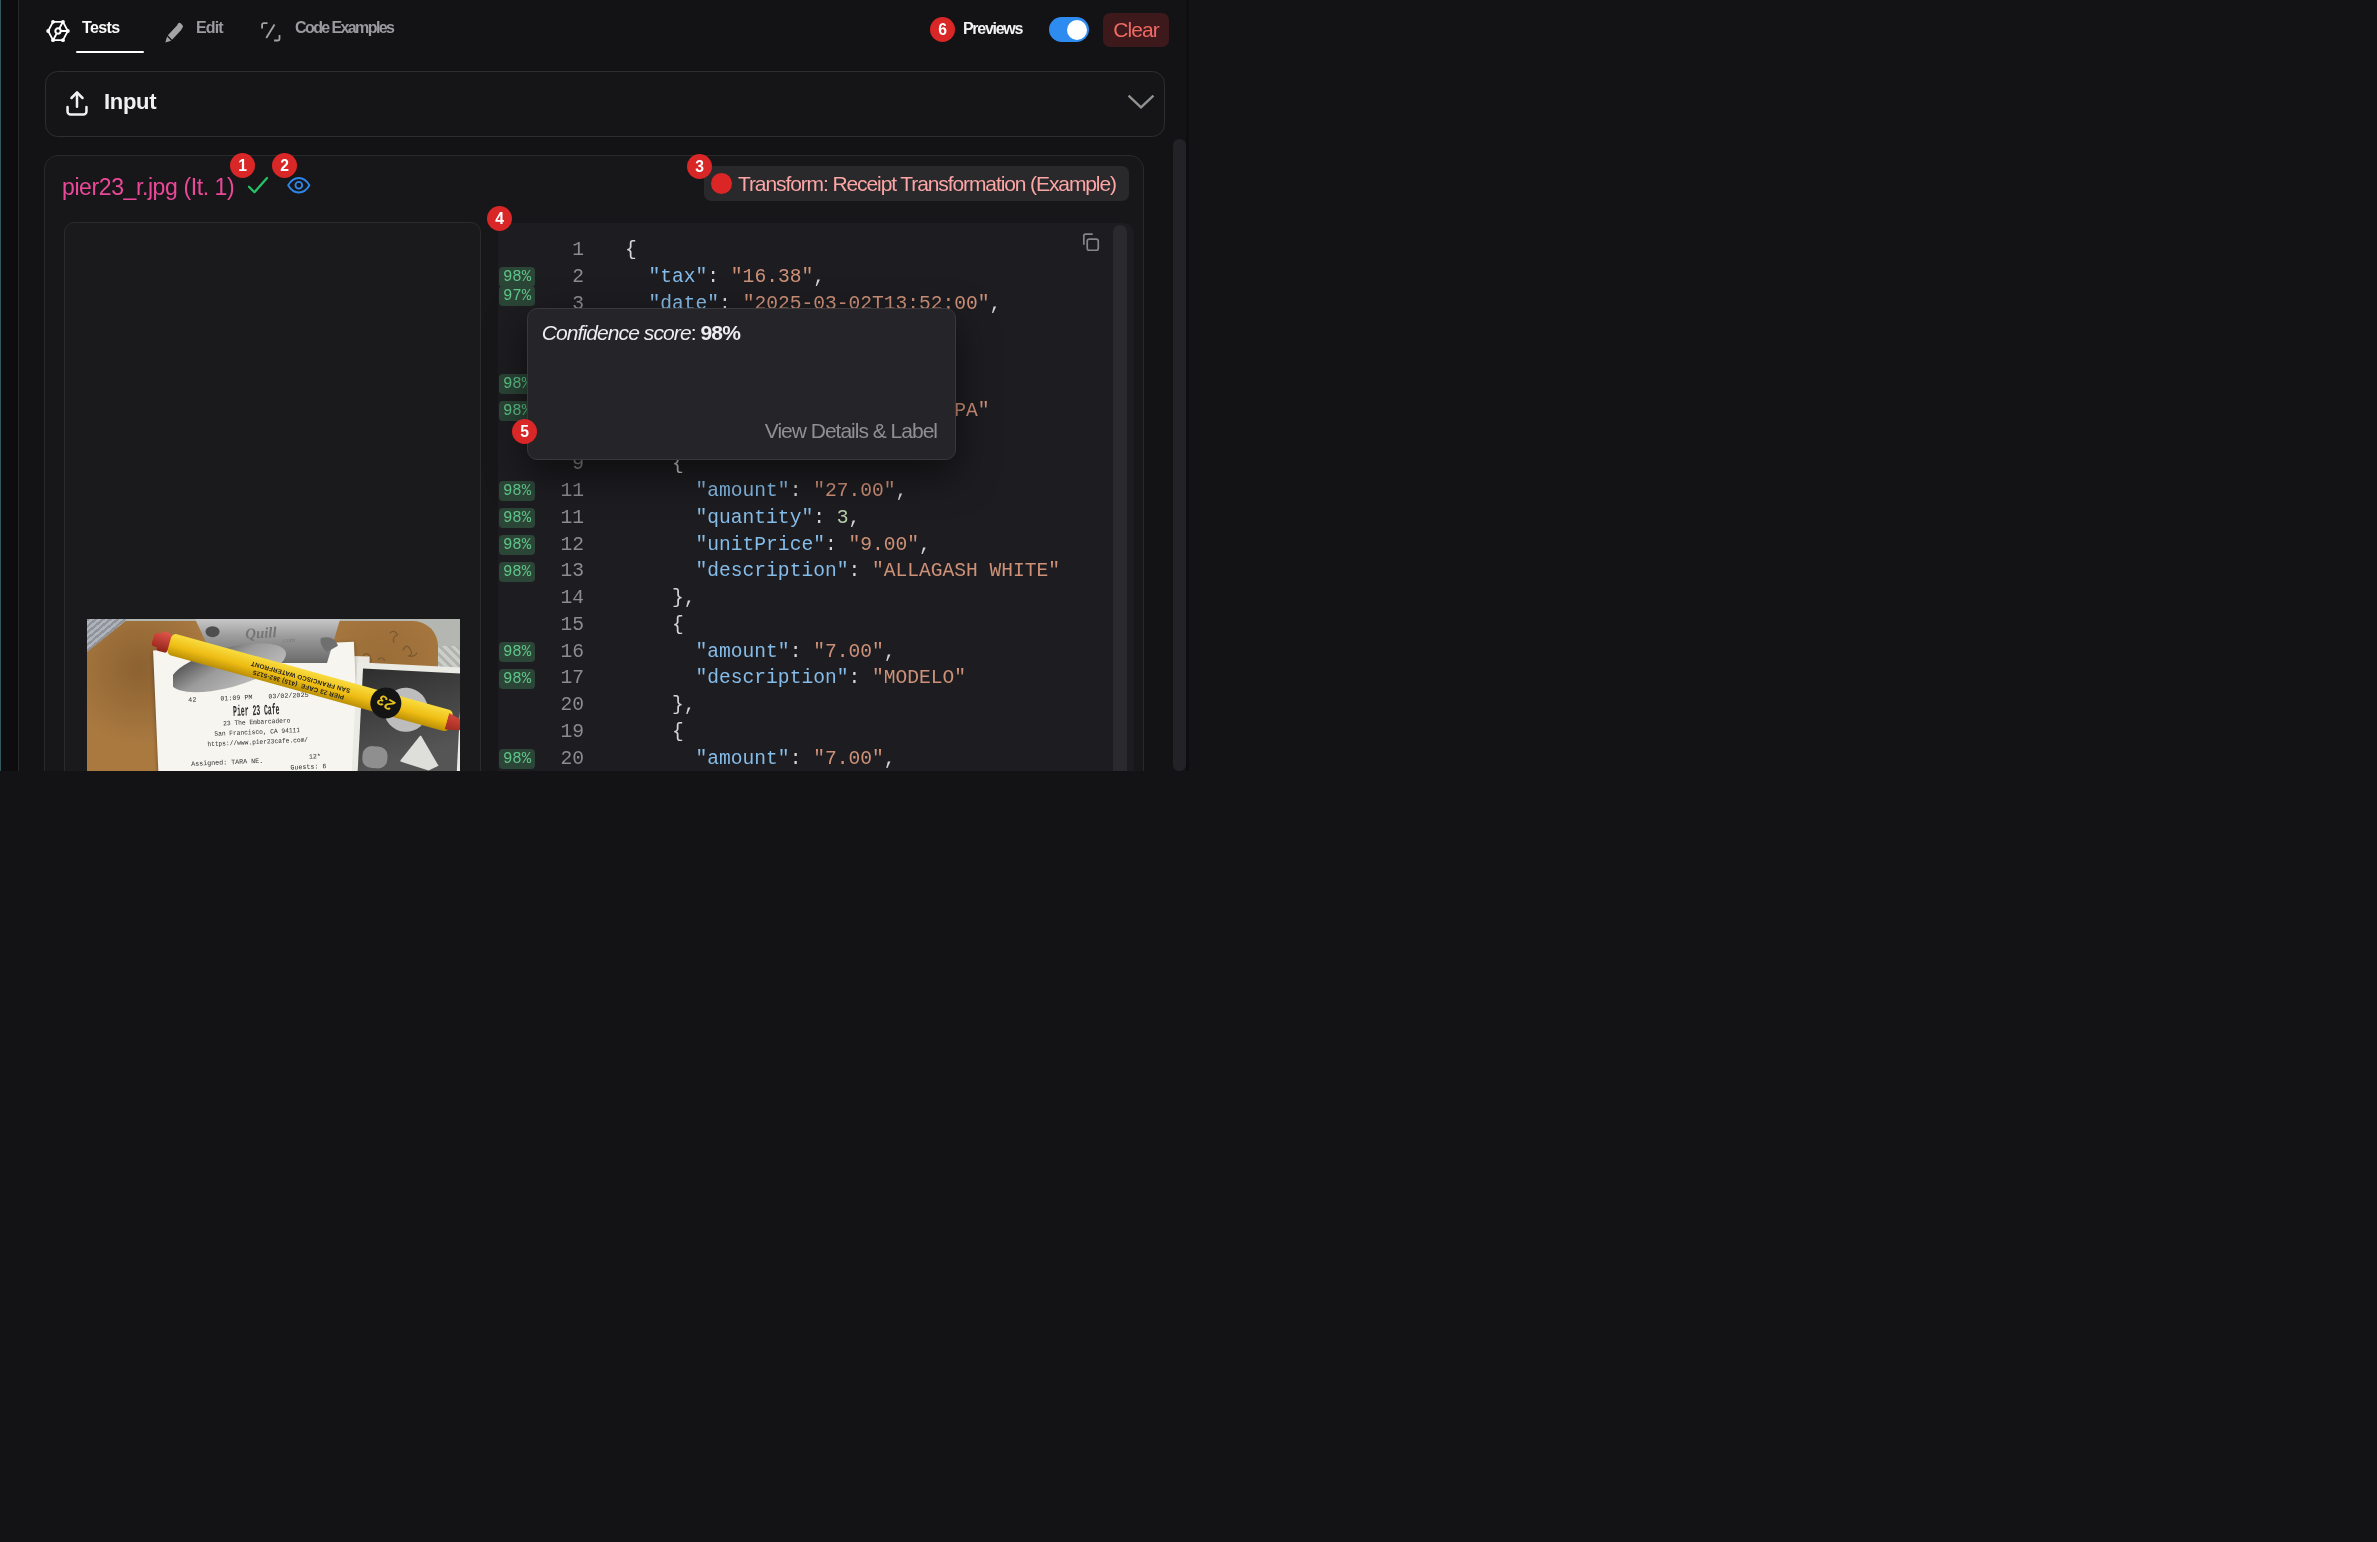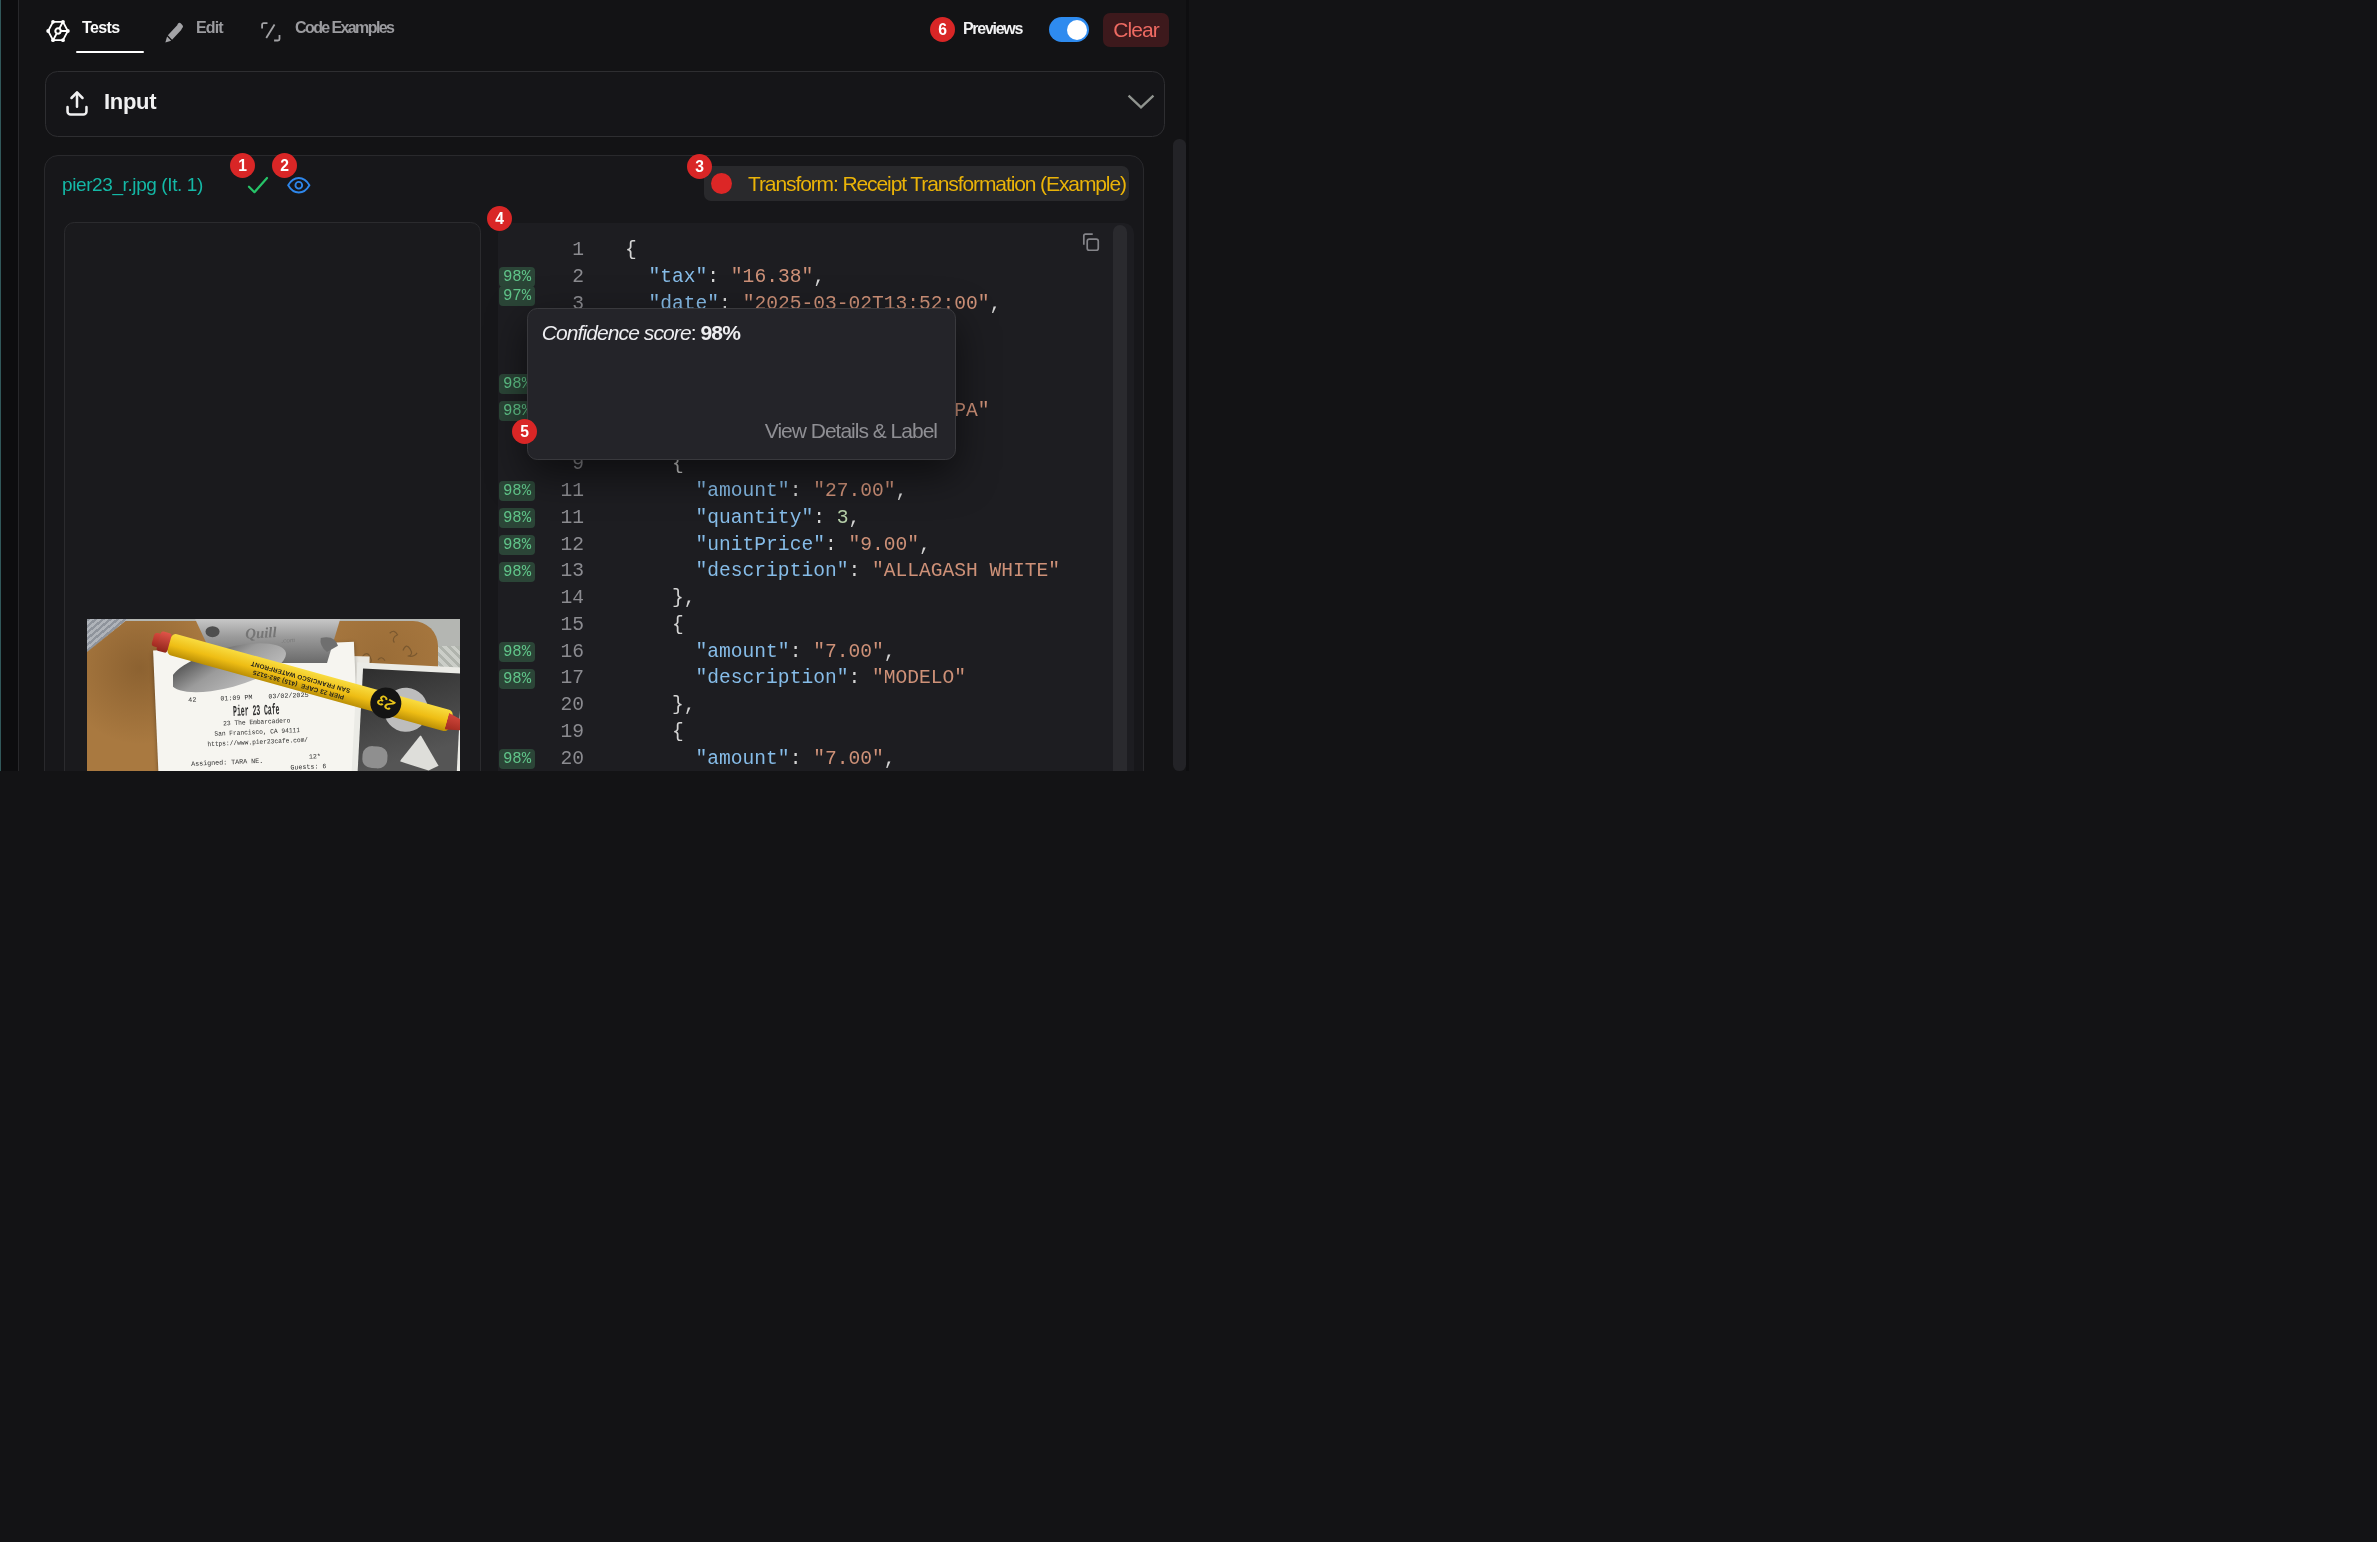--- a/index.html
+++ b/index.html
@@ -17,24 +17,24 @@
 #underline{left:76px;top:51px;width:68px;height:2.4px;background:#fff;border-radius:1.6px}
 #previews{left:963px;top:20.4px;color:#f2f2f3;font-size:16px;font-weight:600;letter-spacing:-1.3px}
 #toggle{left:1049px;top:17.3px;width:40px;height:25px;border-radius:12.6px;background:#2e8bef}
 #knob{left:1067px;top:19.6px;width:20.4px;height:20.4px;border-radius:50%;background:#fff}
 #clear{left:1103px;top:13.3px;width:66px;height:34px;border-radius:7px;background:#3d191c;color:#ee6a62;font-size:21px;font-weight:500;display:flex;align-items:center;justify-content:center;letter-spacing:-0.9px}
 
 #input{left:45px;top:71px;width:1120px;height:66px;border:1.2px solid #2e2e31;border-radius:12.6px;background:#151518}
 #inputlbl{left:104px;top:89px;color:#f0f0f1;font-size:22px;font-weight:600;letter-spacing:-0.3px}
 
 #card{left:44px;top:155px;width:1100px;height:631px;border:1.2px solid #29292c;border-radius:14px;background:#17171a}
-#fname{left:62px;top:174px;color:#14b8a6;font-size:19px;font-weight:400;letter-spacing:-0.4px}
+#fname{left:62px;top:174px;color:#ec4899;font-size:23px;font-weight:400;letter-spacing:-0.4px}
 #pill{left:704px;top:166px;width:425px;height:35px;border-radius:7px;background:#29292c;display:flex;align-items:center}
 #pilldot{width:21px;height:21px;border-radius:50%;background:#dc2626;margin-left:7px}
-#pilltxt{color:#eab308;font-size:21px;font-weight:500;margin-left:16px;letter-spacing:-1.1px;white-space:nowrap}
+#pilltxt{color:#fca5a5;font-size:21px;font-weight:500;margin-left:6px;letter-spacing:-1.1px;white-space:nowrap}
 
 #imgpanel{left:64px;top:222px;width:417px;height:565px;border:1.2px solid #2b2b2e;border-radius:10.2px;background:#1a1a1d}
 #codepanel{left:498px;top:223px;width:636px;height:564px;border-radius:10.2px;background:#1d1d21}
 #codescroll{left:1113px;top:225px;width:13.7px;height:562px;border-radius:7px;background:#2a2a2e}
 
 .cbadge{position:absolute;left:499px;width:36px;height:20.4px;border-radius:3.9px;background:#2b4537;color:#60c489;font-size:15.7px;font-family:"Liberation Mono",monospace;display:flex;align-items:center;justify-content:center}
 .lnum{position:absolute;left:498px;width:86px;height:27px;line-height:27px;text-align:right;color:#8b8b90;font-size:19.6px;font-family:"Liberation Mono",monospace}
 .cline{position:absolute;left:625px;height:27px;line-height:27px;font-size:19.6px;font-family:"Liberation Mono",monospace;white-space:pre}
 .cline .k{color:#86bce8}.cline .s{color:#ce9178}.cline .p{color:#d4d4d4}.cline .n{color:#b5cea8}
 

